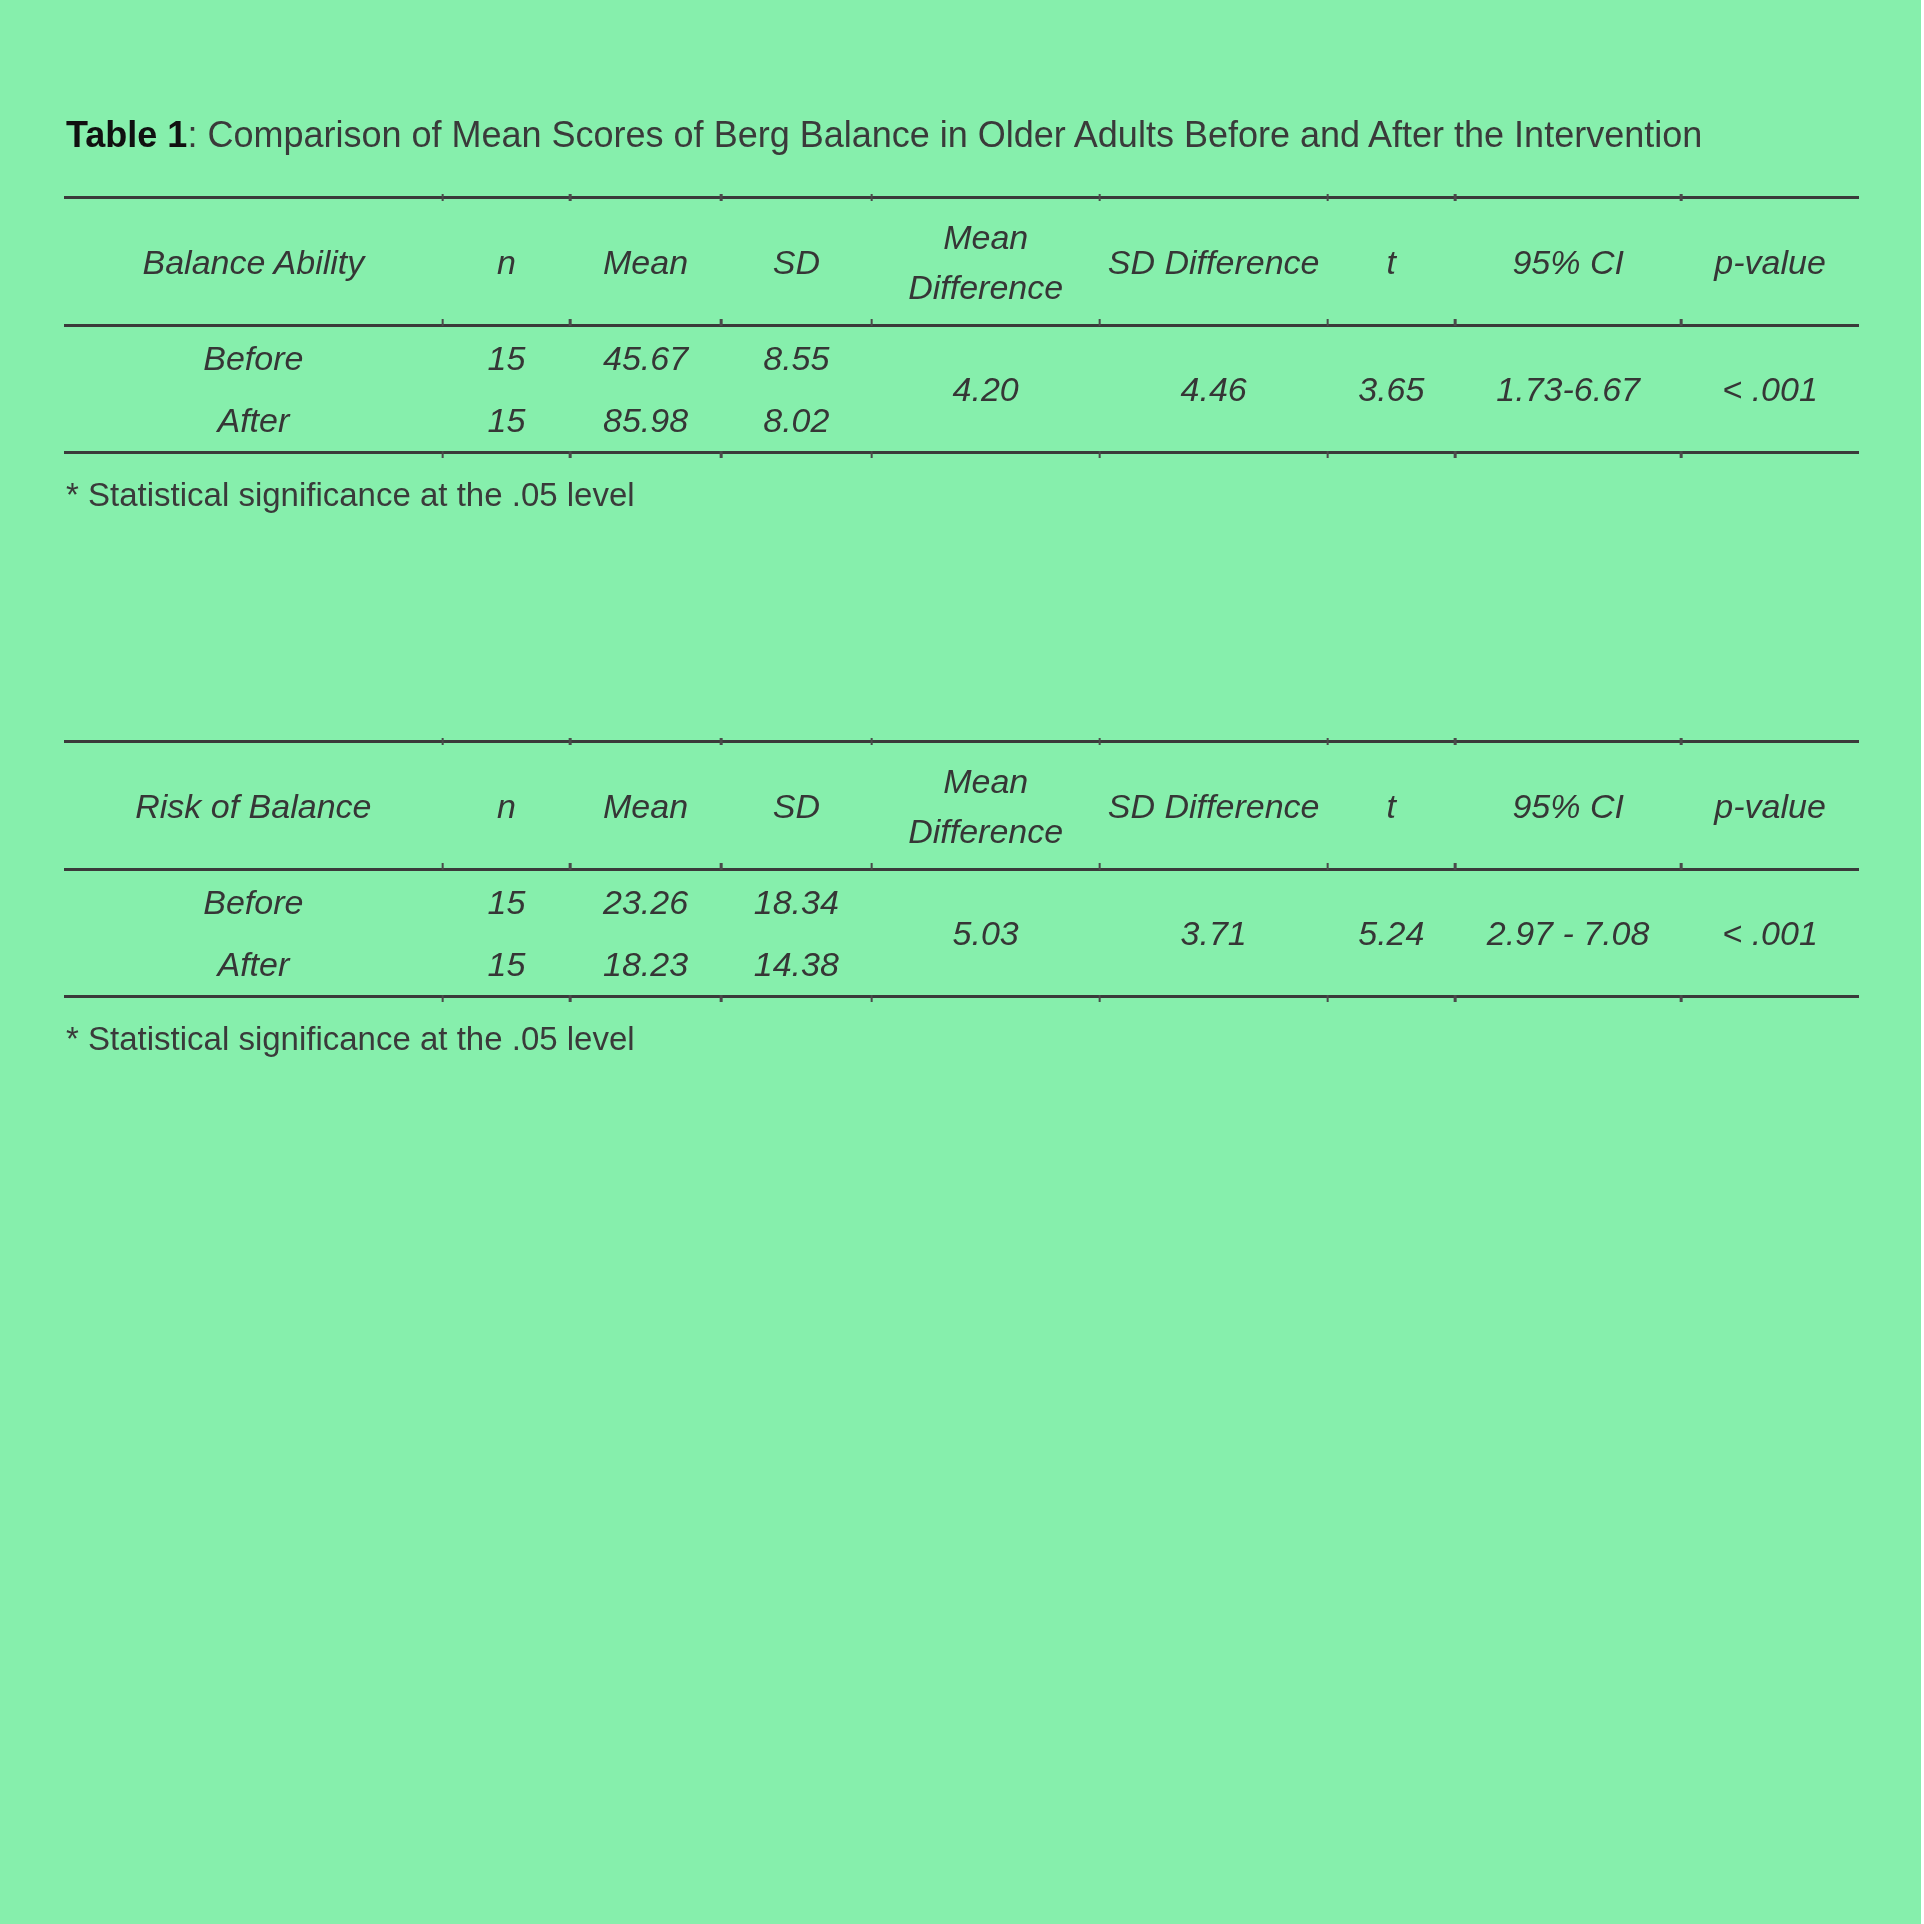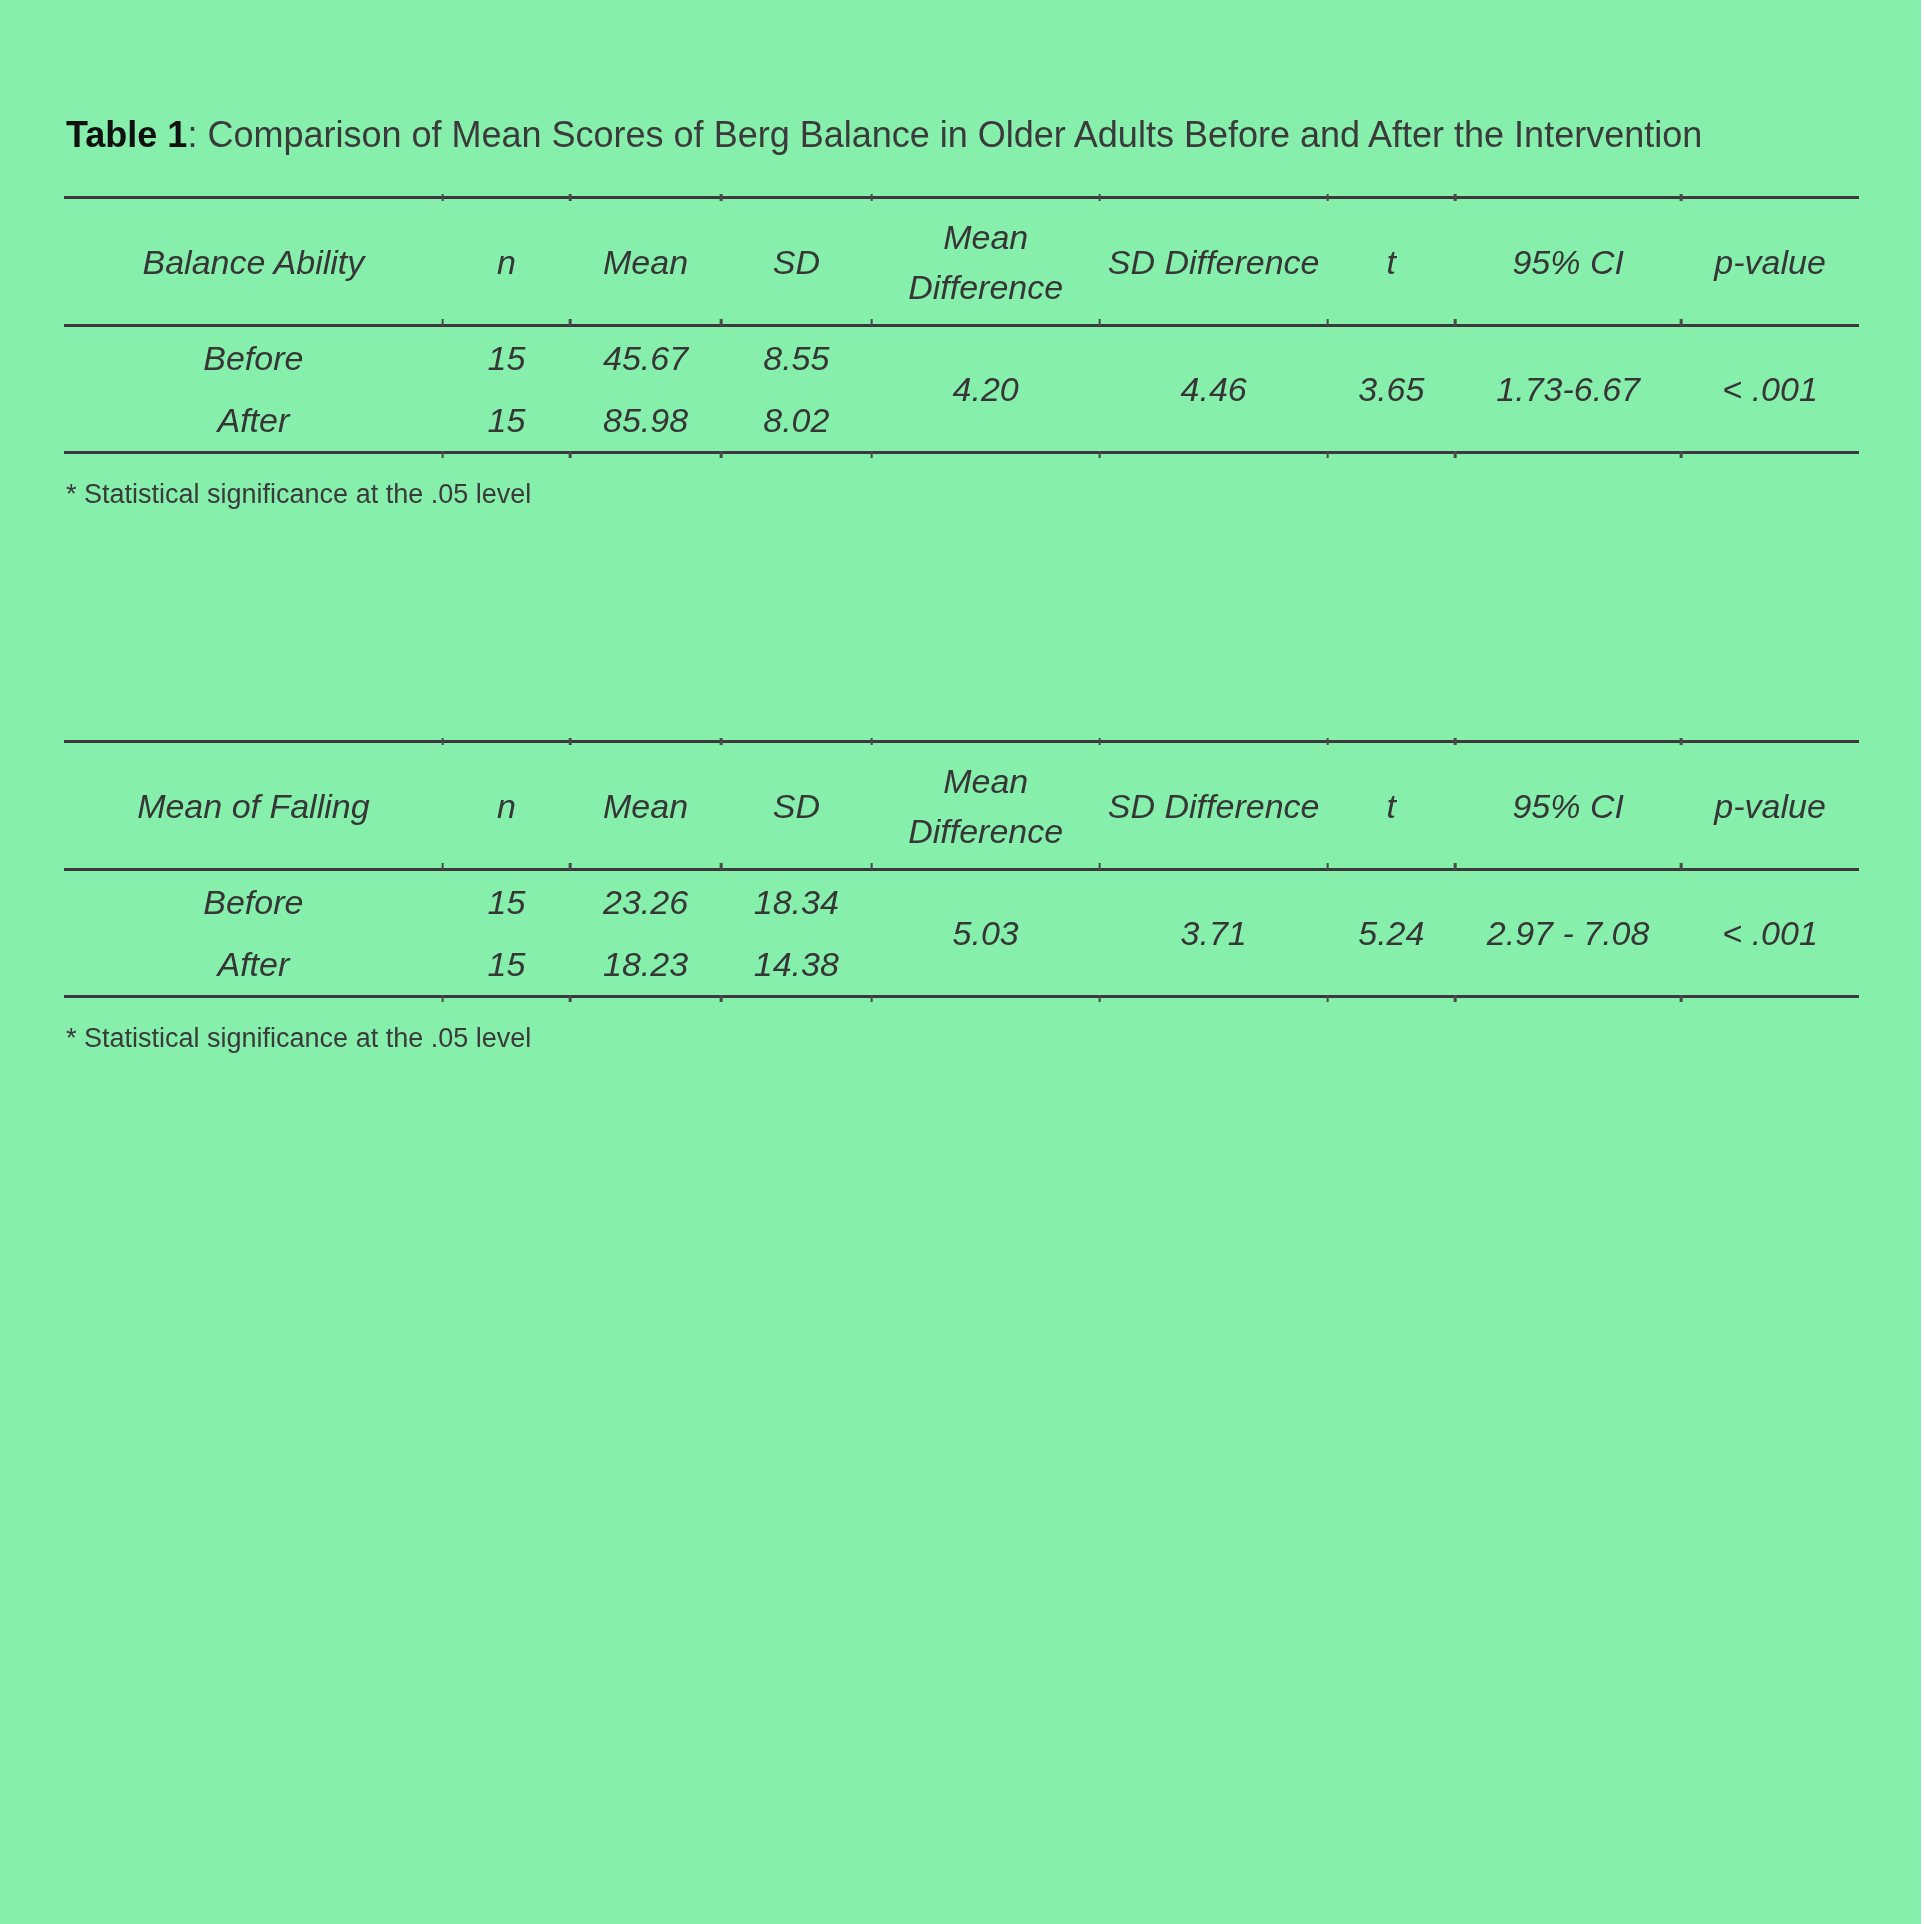--- a/index.html
+++ b/index.html
@@ -71,21 +71,21 @@
     width:2.7px;
     height:7.1px;
     background:#4a4a4a;
     transform:translateX(-50%);
   }
   .t-top{top:-1.8px;}
   .t-mid{top:123px;}
   .t-bot{top:255px;}
   .footnote{
     position:absolute;
-    font-size:27px;
+    font-size:33px;
     line-height:43px;
     color:#3a3a3a;
     white-space:nowrap;
   }
   #title-1{left:66px;top:112px;}
   #twrap-1{left:64px;top:196px;}
   #fn-1{left:66px;top:473px;}
   #title-2{left:66px;top:661px;}
   #twrap-2{left:64px;top:740px;}
   #fn-2{left:66px;top:1017px;}
@@ -188,21 +188,21 @@
           <col class="c3">
           <col class="c4">
           <col class="c5">
         <col class="c6">
           <col class="c7">
           <col class="c8">
           <col class="c9">
       </colgroup>
       <thead>
         <tr>
-          <th>Mean of Falling</th>
+          <th>Risk of Balance</th>
           <th>n</th>
           <th>Mean</th>
           <th>SD</th>
           <th>Mean Difference</th>
           <th>SD Difference</th>
           <th>t</th>
           <th>95% CI</th>
           <th>p-value</th>
         </tr>
       </thead>

